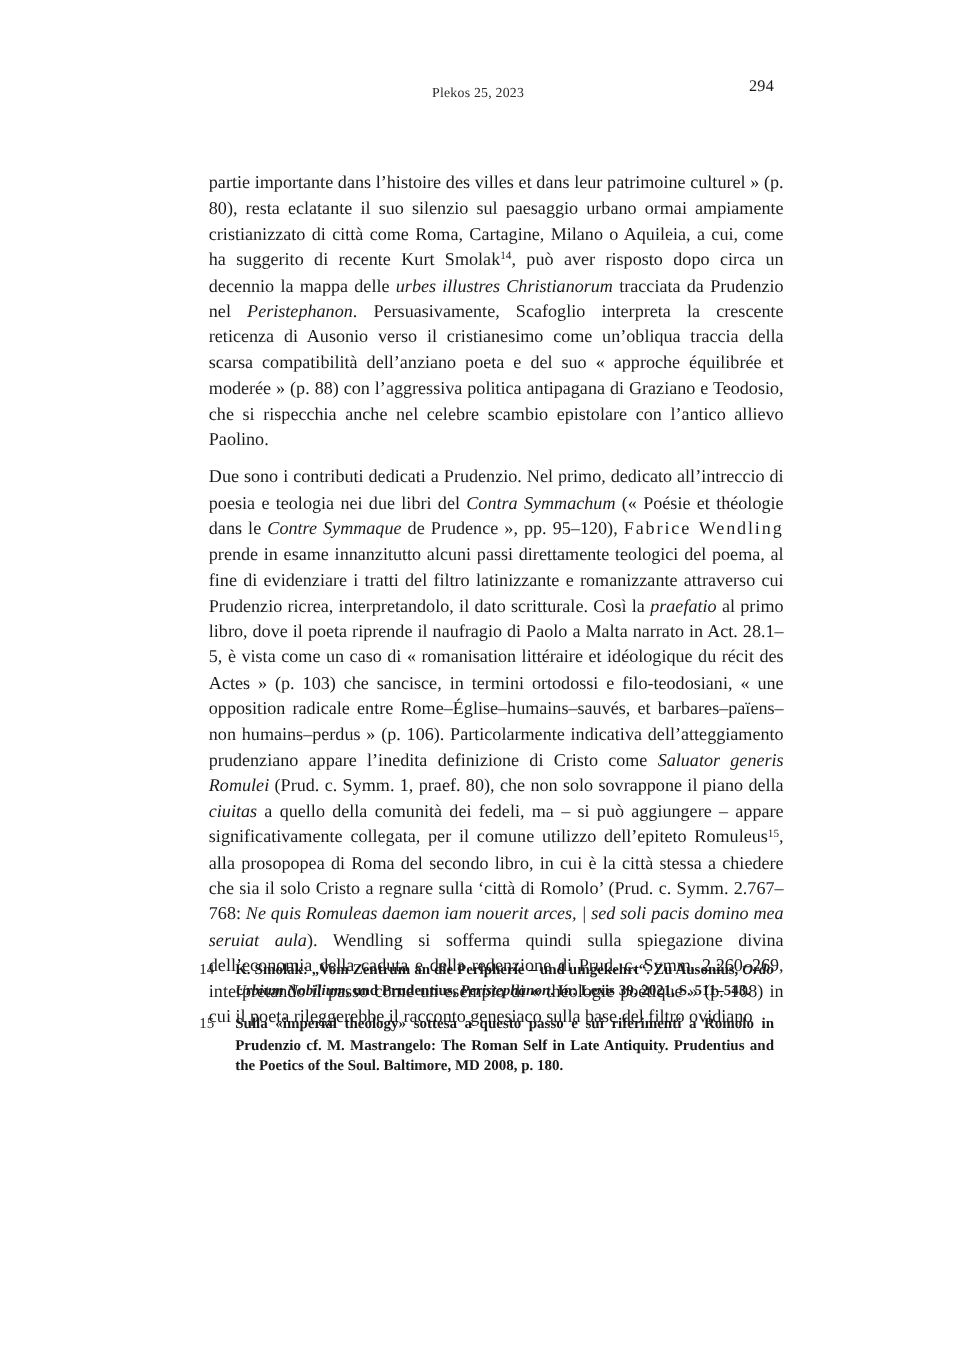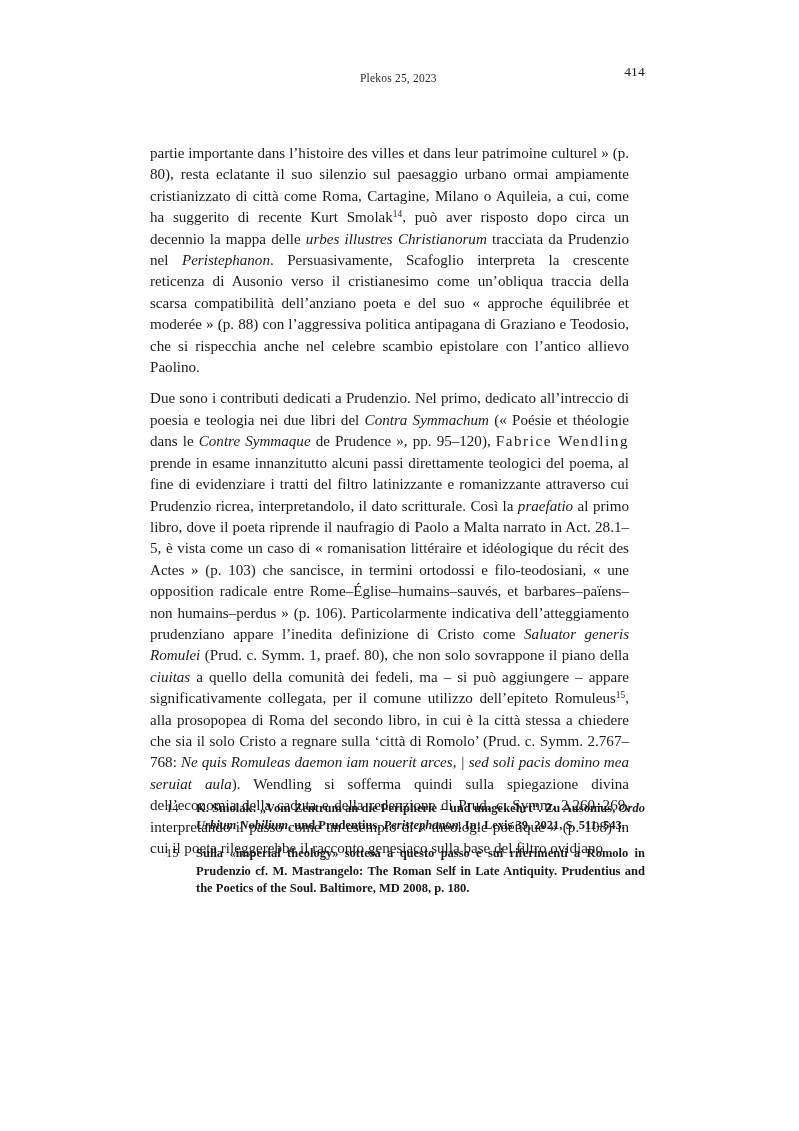--- a/index.html
+++ b/index.html
@@ -42,21 +42,21 @@
     right: 0;
     top: -8px;
     font-size: 13.5px;
     color: #1a1a1a;
     letter-spacing: 0.2px;
   }
 
   
   .text-column {
     position: absolute;
-    left: 150px;
+    left: 174px;
     top: 143px;
     width: 479px;
   }
   .body-paragraph {
     margin: 0 0 0 0;
     font-size: 15.1px;
     line-height: 21.4px;
     text-align: justify;
     text-justify: inter-word;
     hyphens: manual;
@@ -110,21 +110,21 @@
     font-weight: bold;
   }
 </style>
 </head>
 <body>
 
 <div class="page">
 
   <div class="running-head">
     <span class="running-head-title">Plekos 25, 2023</span>
-    <span class="running-head-folio">414</span>
+    <span class="running-head-folio">294</span>
   </div>
 
   <div class="text-column">
     <p class="body-paragraph">partie importante dans l’histoire des villes et dans leur patrimoine culturel » (p. 80), resta eclatante il suo silenzio sul paesaggio urbano ormai ampiamente cristianizzato di città come Roma, Cartagine, Milano o Aquileia, a cui, come ha suggerito di recente Kurt Smolak<sup>14</sup>, può aver risposto dopo circa un decennio la mappa delle <i>urbes illustres Christianorum</i> tracciata da Prudenzio nel <i>Peristephanon</i>. Persuasivamente, Scafoglio interpreta la crescente reticenza di Ausonio verso il cristianesimo come un’obliqua traccia della scarsa compatibilità dell’anziano poeta e del suo « approche équilibrée et moderée » (p. 88) con l’aggressiva politica antipagana di Graziano e Teodosio, che si rispecchia anche nel celebre scambio epistolare con l’antico allievo Paolino.</p>
     <p class="body-paragraph">Due sono i contributi dedicati a Prudenzio. Nel primo, dedicato all’intreccio di poesia e teologia nei due libri del <i>Contra Symmachum</i> (« Poésie et théologie dans le <i>Contre Symmaque</i> de Prudence », pp. 95–120), <span class="spaced-name">Fabrice Wendling</span> prende in esame innanzitutto alcuni passi direttamente teologici del poema, al fine di evidenziare i tratti del filtro latinizzante e romanizzante attraverso cui Prudenzio ricrea, interpretandolo, il dato scritturale. Così la <i>praefatio</i> al primo libro, dove il poeta riprende il naufragio di Paolo a Malta narrato in Act. 28.1–5, è vista come un caso di « romanisation littéraire et idéologique du récit des Actes » (p. 103) che sancisce, in termini ortodossi e filo-teodosiani, « une opposition radicale entre Rome–Église–humains–sauvés, et barbares–païens–non humains–perdus » (p. 106). Particolarmente indicativa dell’atteggiamento prudenziano appare l’inedita definizione di Cristo come <i>Saluator generis Romulei</i> (Prud. c. Symm. 1, praef. 80), che non solo sovrappone il piano della <i>ciuitas</i> a quello della comunità dei fedeli, ma – si può aggiungere – appare significativamente collegata, per il comune utilizzo dell’epiteto Romuleus<sup>15</sup>, alla prosopopea di Roma del secondo libro, in cui è la città stessa a chiedere che sia il solo Cristo a regnare sulla ‘città di Romolo’ (Prud. c. Symm. 2.767–768: <i>Ne quis Romuleas daemon iam nouerit arces, | sed soli pacis domino mea seruiat aula</i>). Wendling si sofferma quindi sulla spiegazione divina dell’economia della caduta e della redenzione di Prud. c. Symm. 2.260–269, interpretando il passo come un esempio di « théologie poétique » (p. 108) in cui il poeta rileggerebbe il racconto genesiaco sulla base del filtro ovidiano</p>
   </div>
 
   <div class="footnotes">
     <div class="footnote">
       <span class="fn-num">14</span>

